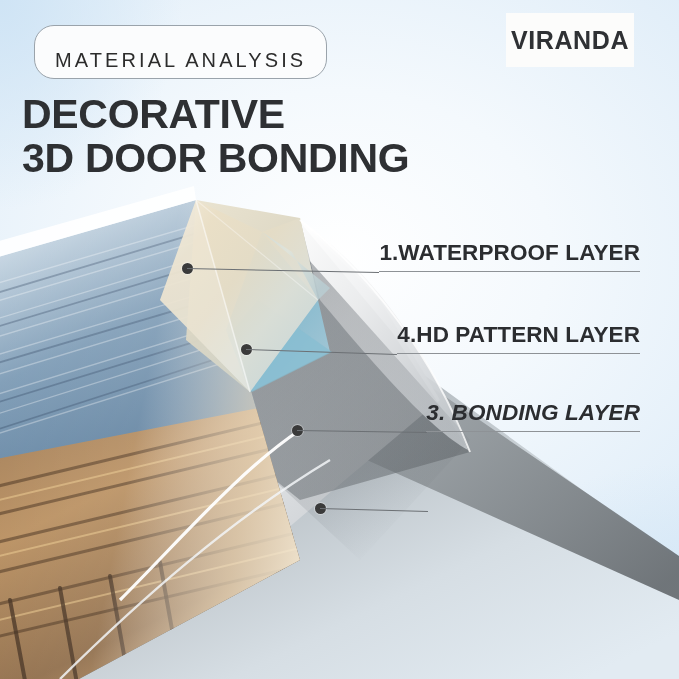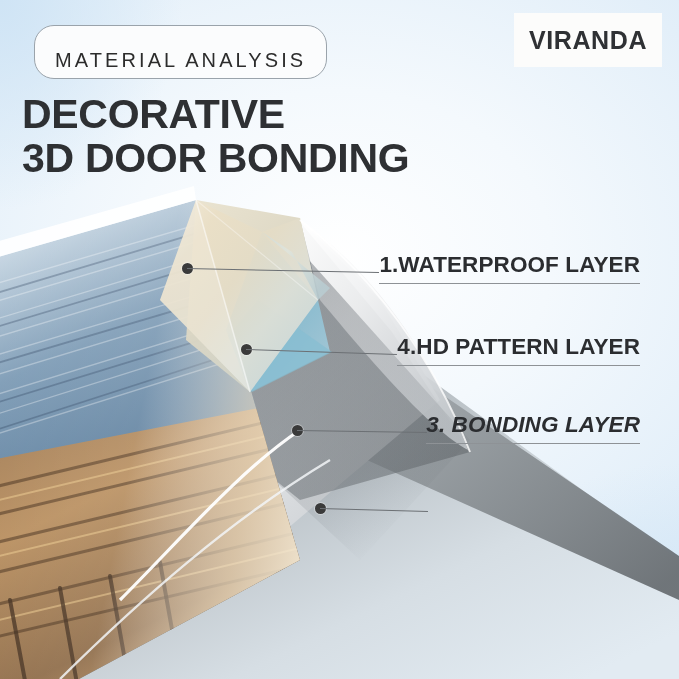--- a/index.html
+++ b/index.html
@@ -30,34 +30,34 @@
     font-size:20px;letter-spacing:3.1px;color:#2c2c2c;
     white-space:nowrap;line-height:1;
   }
   .title{
     position:absolute;left:22px;top:68px;
     color:#2e3033;font-weight:bold;font-size:41px;line-height:44px;
     letter-spacing:-0.3px;white-space:nowrap;margin-top:24px;
   }
   .title .l2{display:block;}
   .brand-box{
-    position:absolute;left:506px;top:13px;width:148px;height:54px;
+    position:absolute;left:506px;top:13px;width:128px;height:54px;
     background:#fcfcfb;
-    display:flex;align-items:center;justify-content:center;margin-left:8px;
+    display:flex;align-items:center;justify-content:center;
   }
   .brand-box .brand-text{
     font-size:25px;font-weight:bold;color:#2f3134;letter-spacing:0.6px;
   }
 
   
   #art{position:absolute;left:0;top:0;width:679px;height:679px;}
   #art svg{position:absolute;left:0;top:0;}
 
   
-  .callout{position:absolute;right:39px;text-align:right;white-space:nowrap;margin-top:12px;}
+  .callout{position:absolute;right:39px;text-align:right;white-space:nowrap;}
   .callout .txt{
     display:inline-block;
     font-size:22.5px;font-weight:bold;color:#2b2d30;
     letter-spacing:0.1px;line-height:26px;
     padding-bottom:4px;
   }
   .callout .rule{
     display:block;height:1px;background:#8e9296;margin-top:1px;
   }
   .c1{top:240px;} .c2{top:322px;} .c3{top:400px;font-style:italic;} .c4{top:479px;}

